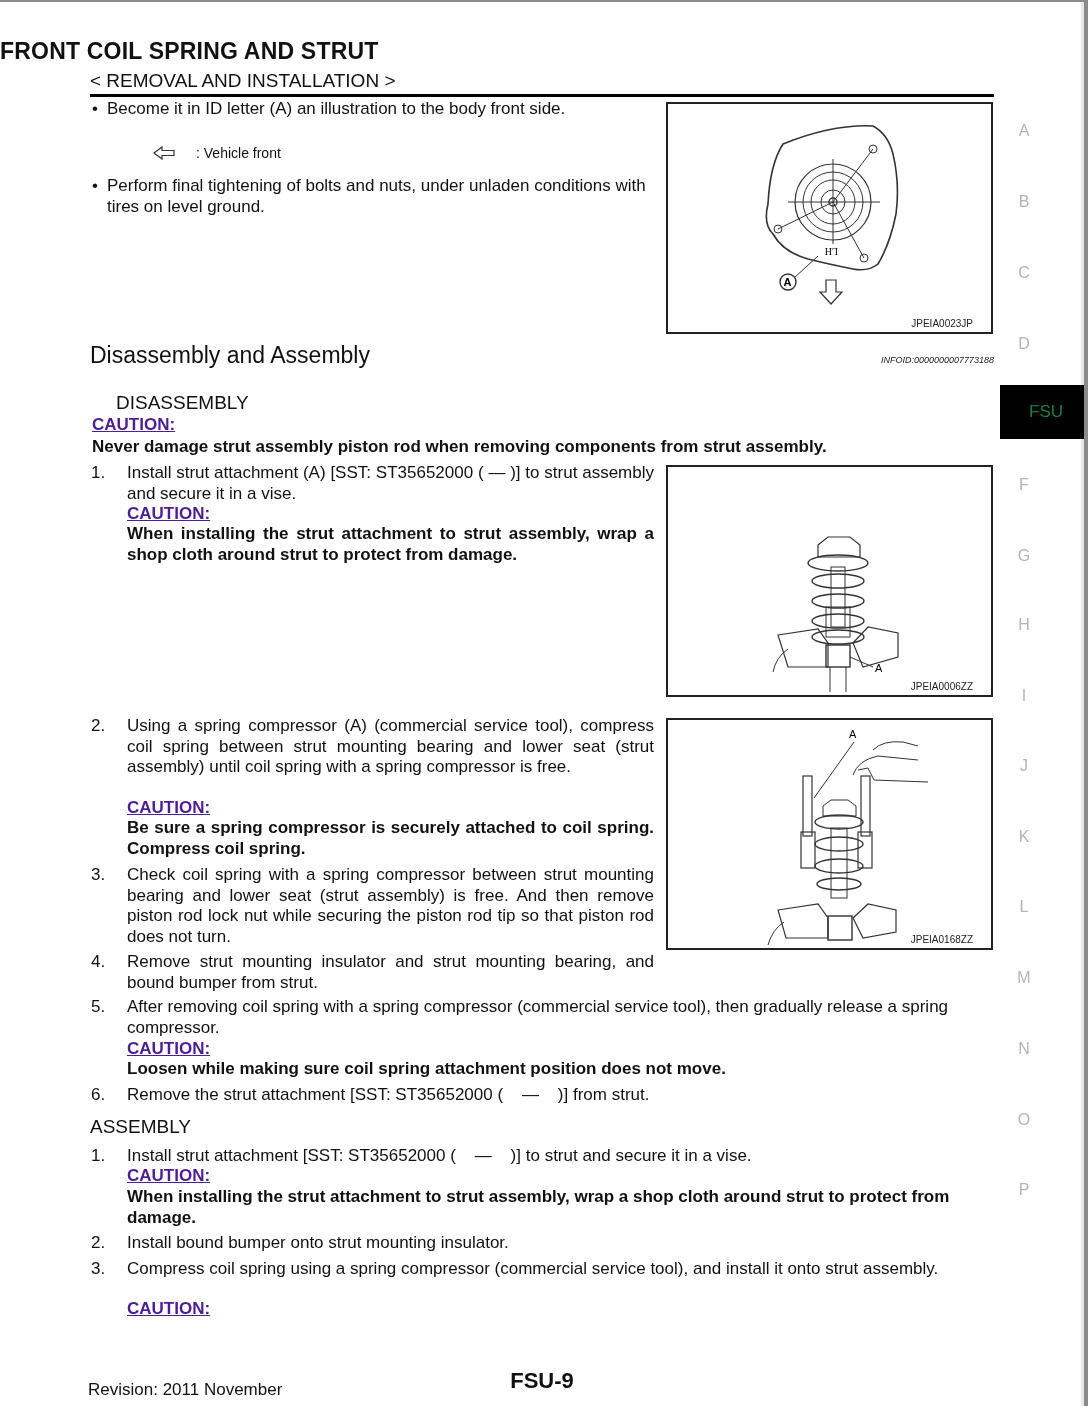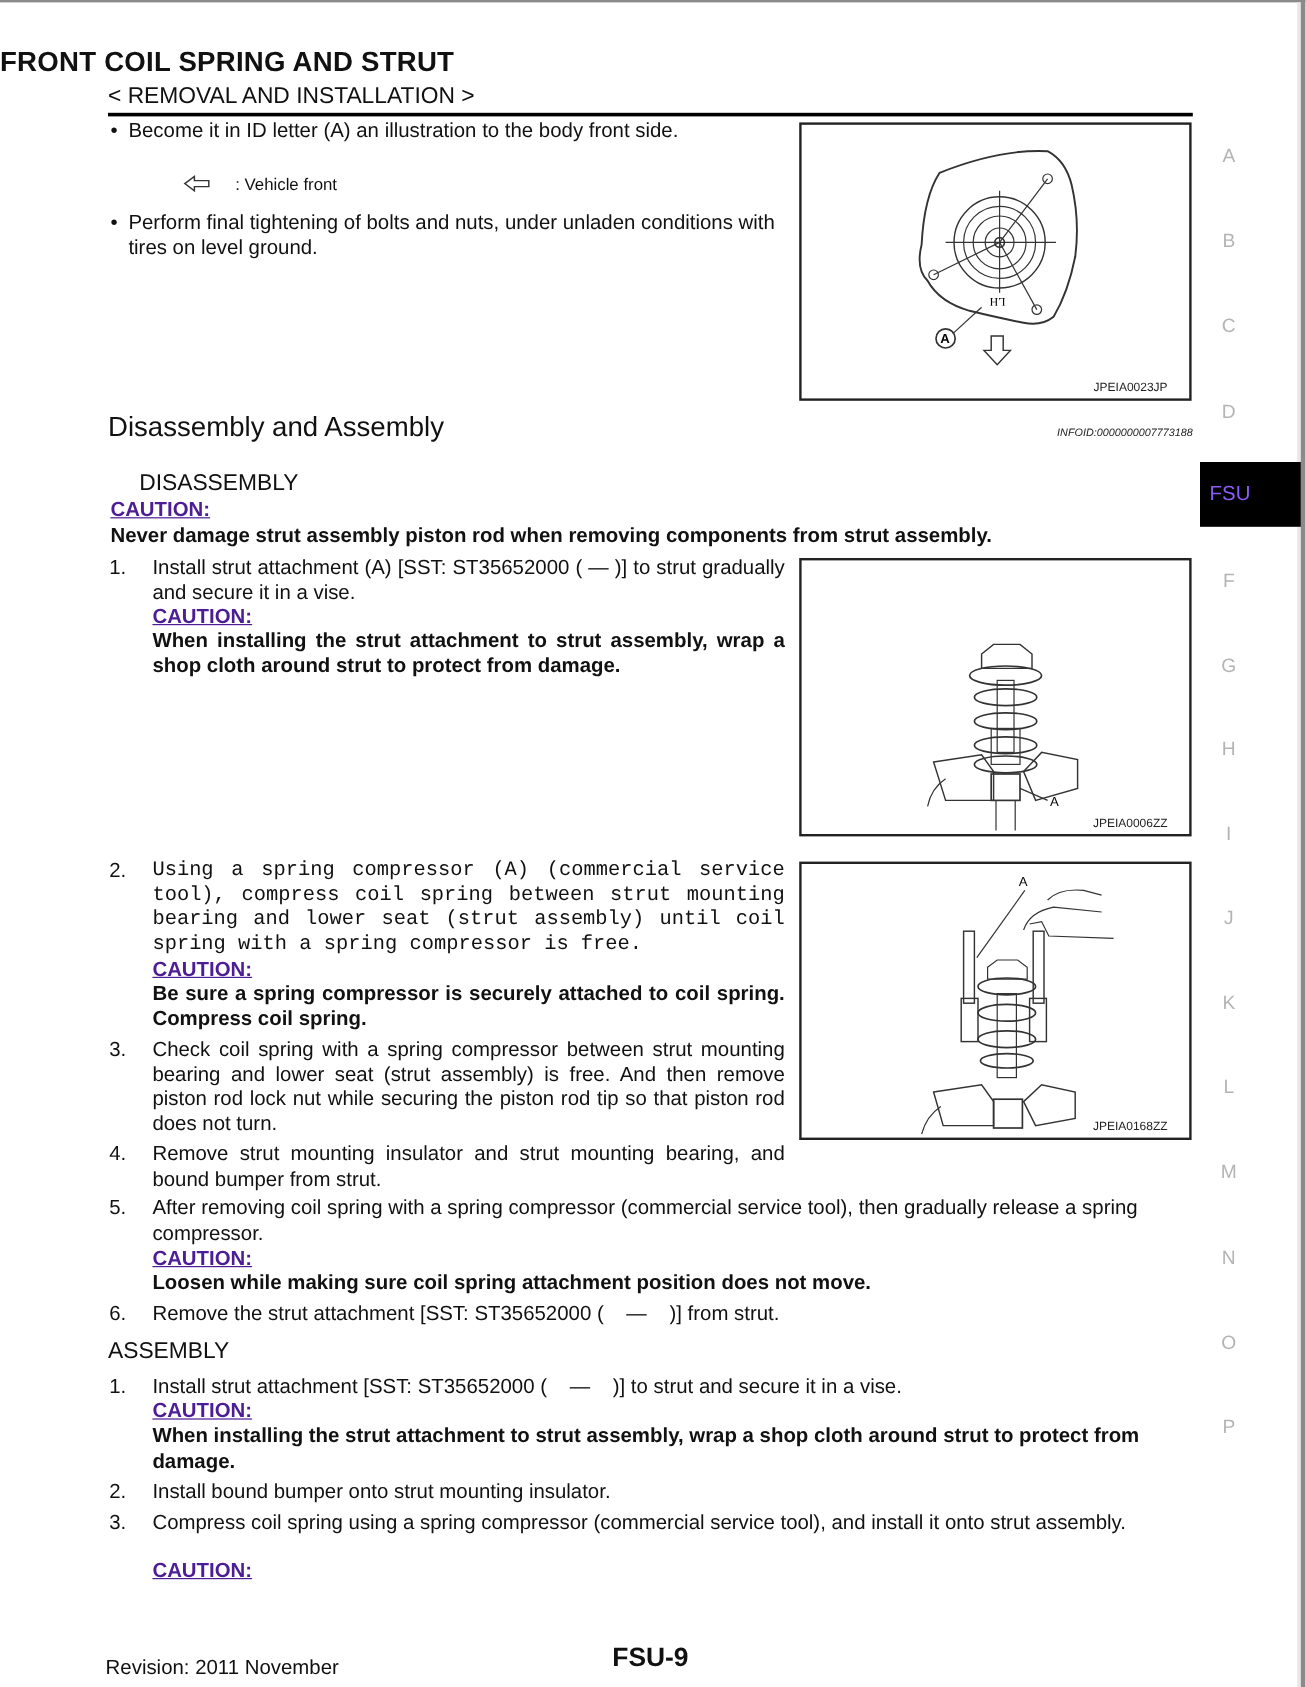--- a/index.html
+++ b/index.html
@@ -24,21 +24,21 @@
 
   .fig { position: absolute; border: 2px solid #222; background: #fff; box-sizing: border-box; }
   .fig svg { position: absolute; left: 0; top: 0; }
   .fig-id { position: absolute; right: 18px; bottom: 3px; font-size: 10px; color: #222; margin-left: 36px; }
 
   .section-title { position: absolute; left: 90px; top: 342px; font-size: 23px; }
   .infoid { position: absolute; right: 94px; top: 355px; font-size: 9px; font-style: italic; color: #222; }
   .sub-head { position: absolute; font-size: 19px; }
 
   .tab-letter { position: absolute; left: 1010px; width: 28px; text-align: center; font-size: 16px; color: #b4b4b4; }
-  .tab-active { position: absolute; left: 1000px; top: 385px; width: 84px; height: 54px; background: #000; color: #8b5cf6; font-size: 17px; box-sizing: border-box; padding-left: 8px; line-height: 54px; }
+  .tab-active { position: absolute; left: 1000px; top: 385px; width: 84px; height: 54px; background: #000; color: #15803d; font-size: 17px; box-sizing: border-box; padding-left: 8px; line-height: 54px; text-align: center; }
 
   .footer-left { position: absolute; left: 88px; top: 1380px; font-size: 17px; }
   .footer-center { position: absolute; left: 0; width: 1084px; text-align: center; top: 1368px; font-size: 22px; font-weight: bold; }
   .footer-right { position: absolute; right: 94px; top: 1459px; font-size: 17px; }
 </style>
 </head>
 <body>
 
 <div class="frame-top"></div>
 <div class="frame-right-inner"></div>
@@ -87,21 +87,21 @@
 </div>
 
 <div class="section-title">Disassembly and Assembly</div>
 <div class="infoid">INFOID:0000000007773188</div>
 
 <div class="sub-head" style="left:90px; top:392px;margin-left:26px;">DISASSEMBLY</div>
 <div class="caution" style="left:92px; top:415px;">CAUTION:</div>
 <div class="t bold" style="left:92px; top:437px; width:900px;">Never damage strut assembly piston rod when removing components from strut assembly.</div>
 
 <div class="num" style="left:91px; top:463px;">1.</div>
-<div class="t just" style="left:127px; top:463px; width:527px;">Install strut attachment (A) [SST: ST35652000 (    —    )] to strut gradually and secure it in a vise.</div>
+<div class="t just" style="left:127px; top:463px; width:527px;">Install strut attachment (A) [SST: ST35652000 (    —    )] to strut assembly and secure it in a vise.</div>
 <div class="caution" style="left:127px; top:504px;">CAUTION:</div>
 <div class="t bold just" style="left:127px; top:524px; width:527px;">When installing the strut attachment to strut assembly, wrap a shop cloth around strut to protect from damage.</div>
 
 <div class="fig" style="left:666px; top:465px; width:327px; height:232px;">
   <svg width="323" height="228" viewBox="0 0 323 228">
     <path d="M150 78 L160 70 L182 70 L192 78 L192 90 L150 90 Z" fill="none" stroke="#333" stroke-width="1.2"></path>
     <ellipse cx="170" cy="96" rx="30" ry="8" fill="none" stroke="#333" stroke-width="1.4"></ellipse>
     <ellipse cx="170" cy="114" rx="26" ry="7" fill="none" stroke="#333" stroke-width="1.4"></ellipse>
     <ellipse cx="170" cy="134" rx="26" ry="7" fill="none" stroke="#333" stroke-width="1.4"></ellipse>
     <ellipse cx="170" cy="154" rx="26" ry="7" fill="none" stroke="#333" stroke-width="1.4"></ellipse>
@@ -114,21 +114,21 @@
     <line x1="162" y1="200" x2="162" y2="225" stroke="#333"></line>
     <line x1="178" y1="200" x2="178" y2="225" stroke="#333"></line>
     <path d="M105 205 Q108 190 120 182" fill="none" stroke="#333"></path>
     <line x1="182" y1="190" x2="205" y2="200" stroke="#333"></line>
     <text x="207" y="205" font-size="11" font-family="Liberation Sans, sans-serif">A</text>
   </svg>
   <div class="fig-id">JPEIA0006ZZ</div>
 </div>
 
 <div class="num" style="left:91px; top:716px;">2.</div>
-<div class="t just" style="left:127px; top:716px; width:527px;font-family:Liberation Mono, monospace;">Using a spring compressor (A) (commercial service tool), compress coil spring between strut mounting bearing and lower seat (strut assembly) until coil spring with a spring compressor is free.</div>
+<div class="t just" style="left:127px; top:716px; width:527px;">Using a spring compressor (A) (commercial service tool), compress coil spring between strut mounting bearing and lower seat (strut assembly) until coil spring with a spring compressor is free.</div>
 <div class="caution" style="left:127px; top:798px;">CAUTION:</div>
 <div class="t bold just" style="left:127px; top:818px; width:527px;">Be sure a spring compressor is securely attached to coil spring. Compress coil spring.</div>
 
 <div class="fig" style="left:666px; top:718px; width:327px; height:232px;">
   <svg width="323" height="228" viewBox="0 0 323 228">
     <text x="181" y="18" font-size="11" font-family="Liberation Sans, sans-serif">A</text>
     <line x1="186" y1="22" x2="146" y2="78" stroke="#333"></line>
     <rect x="135" y="56" width="9" height="60" fill="none" stroke="#333" stroke-width="1.2"></rect>
     <rect x="133" y="112" width="14" height="36" fill="none" stroke="#333" stroke-width="1.2"></rect>
     <rect x="193" y="56" width="9" height="60" fill="none" stroke="#333" stroke-width="1.2"></rect>

